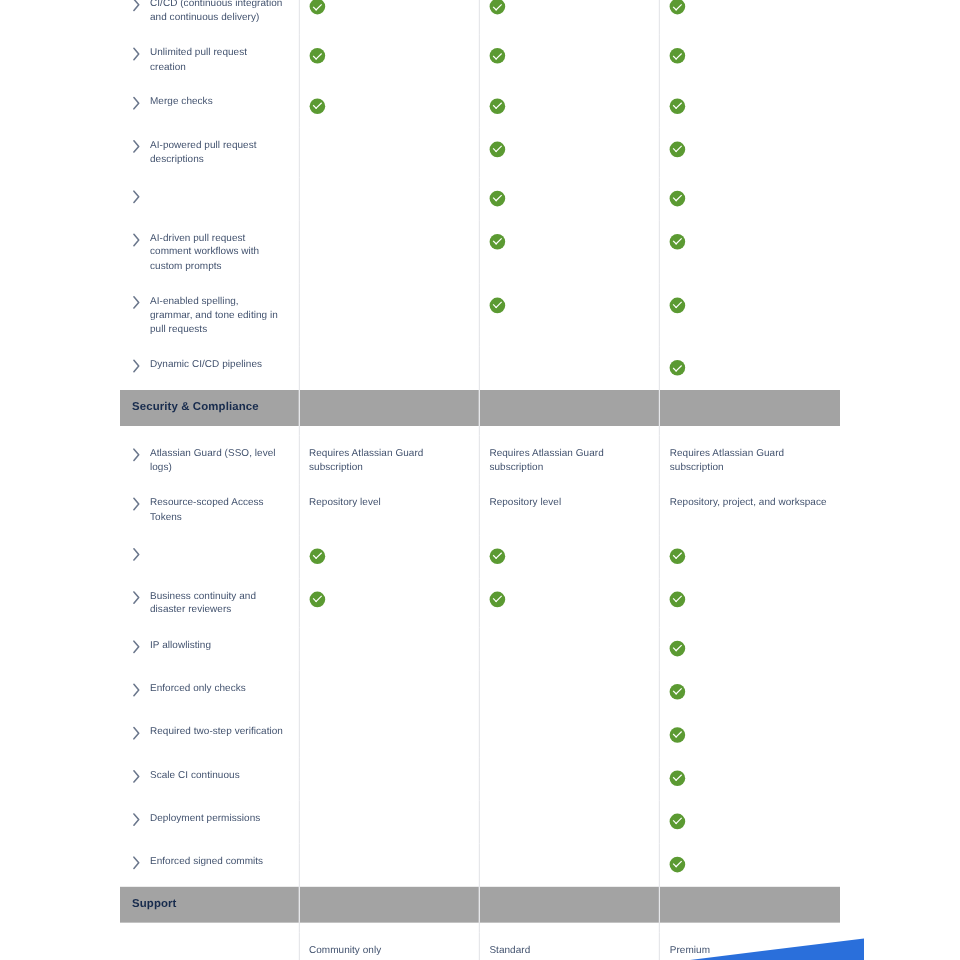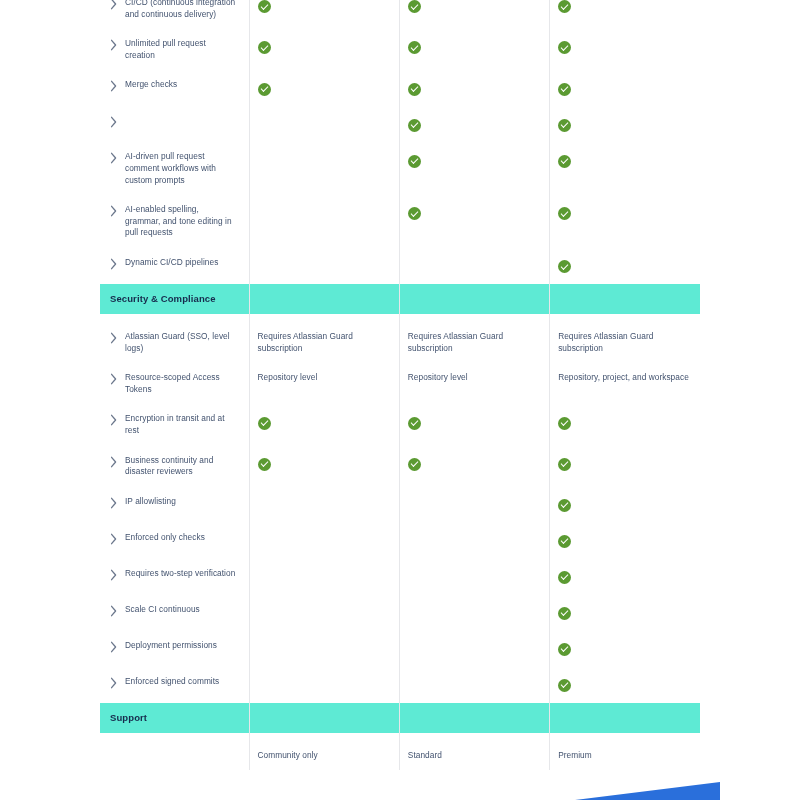--- a/index.html
+++ b/index.html
@@ -35,21 +35,21 @@
     border: 0;
   }
 
   
   td.plan {
     border-left: 1px solid #e6e7ea;
   }
 
   
   tr.section-row td {
-    background: #5eead4;
+    background: #a3a3a3;
     height: 30px;
   }
   tr.section-row td.feature {
     padding: 8px 10px 7px 10px;
   }
   .section-title {
     font-size: 9.5px;
     font-weight: bold;
     color: #172b4d;
     letter-spacing: .1px;
@@ -185,20 +185,35 @@
           <td class="plan"><span class="check"></span></td>
         </tr>
         <tr class="feat-row">
           <td class="feature">
             <div class="feat-label">
               <span class="chev">
                 <svg width="8" height="12" viewBox="0 0 8 12" xmlns="http://www.w3.org/2000/svg">
                   <path d="M1.6 1.3 L5.6 6 L1.6 10.7" fill="none" stroke="currentColor" stroke-width="1.3" stroke-linecap="round" stroke-linejoin="round"></path>
                 </svg>
               </span>
+              <span class="feat-text">AI-powered pull request descriptions</span>
+            </div>
+          </td>
+          <td class="plan"><span class="blank"></span></td>
+          <td class="plan"><span class="check"></span></td>
+          <td class="plan"><span class="check"></span></td>
+        </tr>
+        <tr class="feat-row">
+          <td class="feature">
+            <div class="feat-label">
+              <span class="chev">
+                <svg width="8" height="12" viewBox="0 0 8 12" xmlns="http://www.w3.org/2000/svg">
+                  <path d="M1.6 1.3 L5.6 6 L1.6 10.7" fill="none" stroke="currentColor" stroke-width="1.3" stroke-linecap="round" stroke-linejoin="round"></path>
+                </svg>
+              </span>
             </div>
           </td>
           <td class="plan"><span class="blank"></span></td>
           <td class="plan"><span class="check"></span></td>
           <td class="plan"><span class="check"></span></td>
         </tr>
         <tr class="feat-row">
           <td class="feature">
             <div class="feat-label">
               <span class="chev">
@@ -300,21 +315,20 @@
           </td>
         </tr>
         <tr class="feat-row">
           <td class="feature">
             <div class="feat-label">
               <span class="chev">
                 <svg width="8" height="12" viewBox="0 0 8 12" xmlns="http://www.w3.org/2000/svg">
                   <path d="M1.6 1.3 L5.6 6 L1.6 10.7" fill="none" stroke="currentColor" stroke-width="1.3" stroke-linecap="round" stroke-linejoin="round"></path>
                 </svg>
               </span>
-              <span class="feat-text">Encryption in transit and at rest</span>
             </div>
           </td>
           <td class="plan"><span class="check"></span></td>
           <td class="plan"><span class="check"></span></td>
           <td class="plan"><span class="check"></span></td>
         </tr>
         <tr class="feat-row">
           <td class="feature">
             <div class="feat-label">
               <span class="chev">
@@ -360,21 +374,21 @@
           <td class="plan"><span class="check"></span></td>
         </tr>
         <tr class="feat-row">
           <td class="feature">
             <div class="feat-label">
               <span class="chev">
                 <svg width="8" height="12" viewBox="0 0 8 12" xmlns="http://www.w3.org/2000/svg">
                   <path d="M1.6 1.3 L5.6 6 L1.6 10.7" fill="none" stroke="currentColor" stroke-width="1.3" stroke-linecap="round" stroke-linejoin="round"></path>
                 </svg>
               </span>
-              <span class="feat-text">Requires two-step verification</span>
+              <span class="feat-text">Required two-step verification</span>
             </div>
           </td>
           <td class="plan"><span class="blank"></span></td>
           <td class="plan"><span class="blank"></span></td>
           <td class="plan"><span class="check"></span></td>
         </tr>
         <tr class="feat-row">
           <td class="feature">
             <div class="feat-label">
               <span class="chev">

